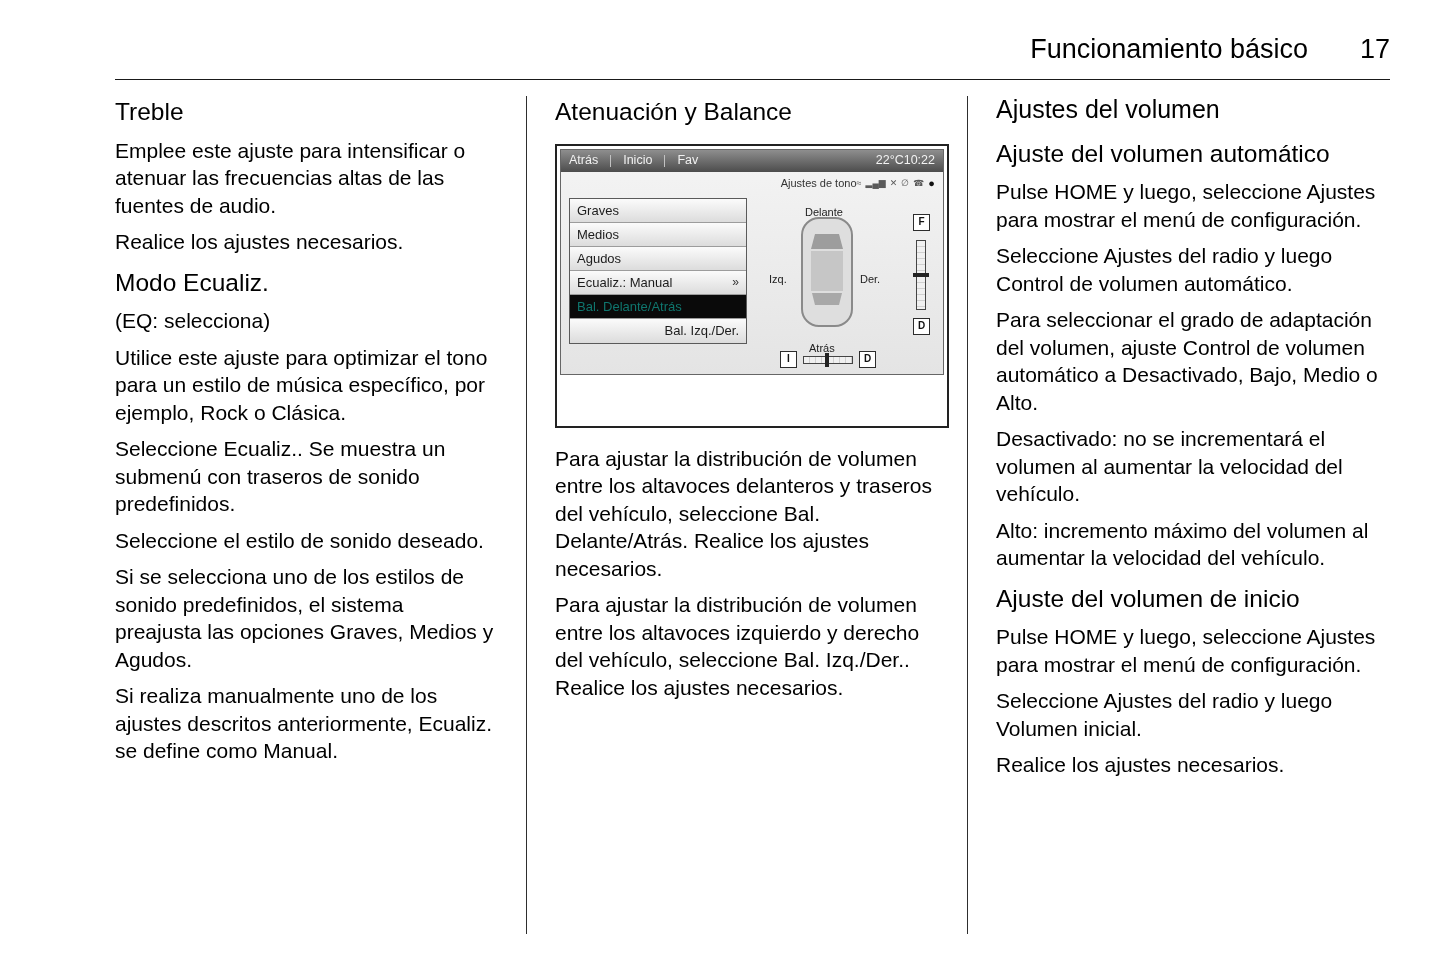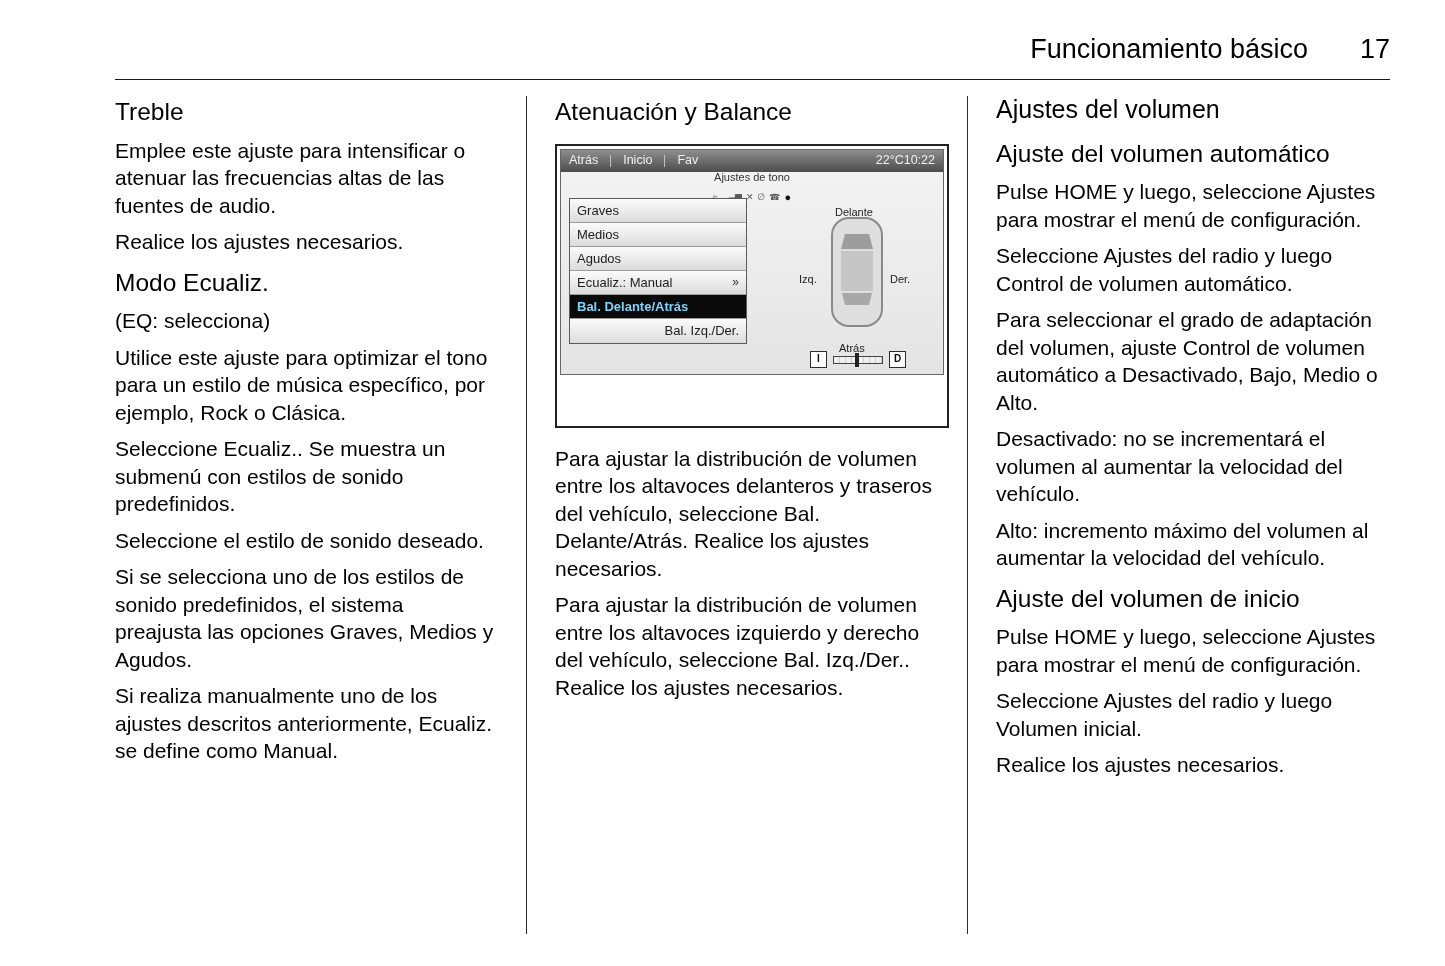--- a/index.html
+++ b/index.html
@@ -41,37 +41,37 @@
   }
   .topbar {
     height:22px; background:linear-gradient(#8e8e8e, #4c4c4c);
     color:#f2f2f2; font-size:12.5px; display:flex; align-items:center;
     justify-content:space-between; padding:0 8px;
   }
   .topbar-left { display:flex; align-items:center; gap:12px; }
   .tb-sep { width:1px; height:12px; background:#c2c2c2; display:inline-block; }
   .topbar-right { display:flex; align-items:center; gap:0; }
   .subbar {
-    height:24px; display:flex; align-items:center; justify-content:center;
-    padding:12px 8px; font-size:11px; color:#333;flex-direction:column;
+    height:24px; display:flex; align-items:center; justify-content:flex-end;
+    padding:4px 8px; font-size:11px; color:#333;
   }
   .status-icons { display:flex; align-items:center; gap:4px; color:#5a5a5a; }
   .sicon { font-size:9px; line-height:1; }
   .sicon.dark { color:#111; font-size:11px; }
 
-  .display-body { display:flex; padding:2px 8px 0; height:178px;gap:30px; }
+  .display-body { display:flex; padding:2px 8px 0; height:178px; }
   .menu { width:178px; border:1px solid #5a5a5a; background:#eee; align-self:flex-start; }
   .menu-item {
     height:24px; line-height:23px; padding:0 7px; font-size:13px; color:#1c1c1c;
     background:linear-gradient(#fbfbfb, #dcdcdc); border-bottom:1px solid #9c9c9c;
     display:flex; justify-content:space-between; align-items:center;
     white-space:nowrap; overflow:hidden;
   }
   .menu-item:last-child { border-bottom:none;justify-content:flex-end; }
-  .menu-item.selected { background:#0a0a0a; color:#7dd3fc;font-weight:bold; }
+  .menu-item.selected { background:#0a0a0a; color:#0f766e; }
   .menu-item .arrow { font-size:12px; color:#333; }
 
   .car-area { flex:1; position:relative; height:178px; font-size:11px; color:#222; }
   .lbl { position:absolute; white-space:nowrap; }
   .lbl-front { top:1px;   left:58px; }
   .lbl-left  { top:68px;  left:22px; }
   .lbl-right { top:68px;  left:113px; }
   .lbl-rear  { top:137px; left:62px; }
   .car-svg { position:absolute; top:17px; left:52px; }
 
@@ -113,21 +113,21 @@
 
   <div class="columns">
 
     <div class="col col-1">
       <h2 class="sec">Treble</h2>
       <p>Emplee este ajuste para intensificar o atenuar las frecuencias altas de las fuentes de audio.</p>
       <p>Realice los ajustes necesarios.</p>
       <h2 class="sec">Modo Ecualiz.</h2>
       <p>(EQ: selecciona)</p>
       <p>Utilice este ajuste para optimizar el tono para un estilo de música específico, por ejemplo, Rock o Clásica.</p>
-      <p>Seleccione Ecualiz.. Se muestra un submenú con estilos de sonido predefinidos.</p>
+      <p>Seleccione Ecualiz.. Se muestra un submenú con traseros de sonido predefinidos.</p>
       <p>Seleccione el estilo de sonido deseado.</p>
       <p>Si se selecciona uno de los estilos de sonido predefinidos, el sistema preajusta las opciones Graves, Medios y Agudos.</p>
       <p>Si realiza manualmente uno de los ajustes descritos anteriormente, Ecualiz. se define como Manual.</p>
     </div>
 
     <div class="col col-2">
       <h2 class="sec">Atenuación y Balance</h2>
 
       <figure class="screenshot">
         <div class="display">

